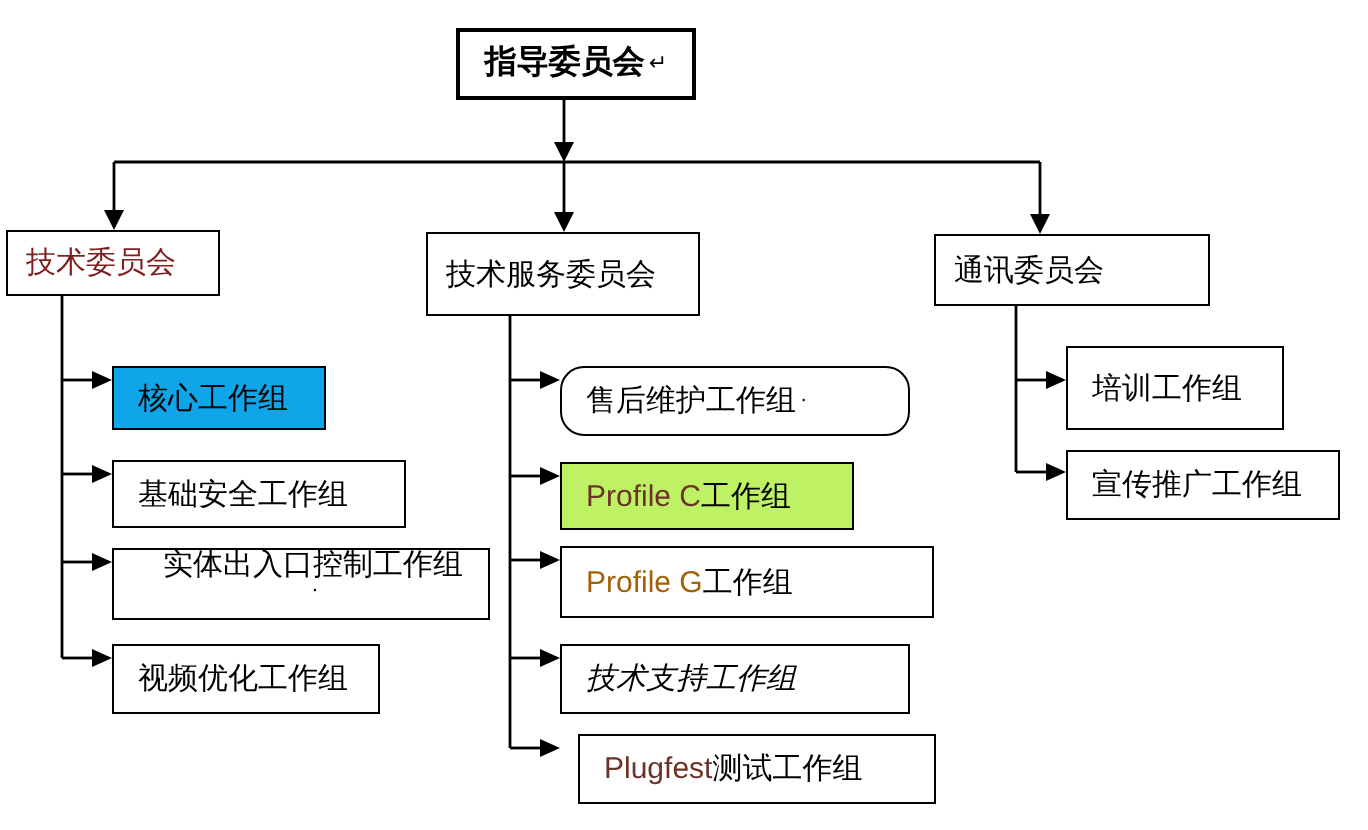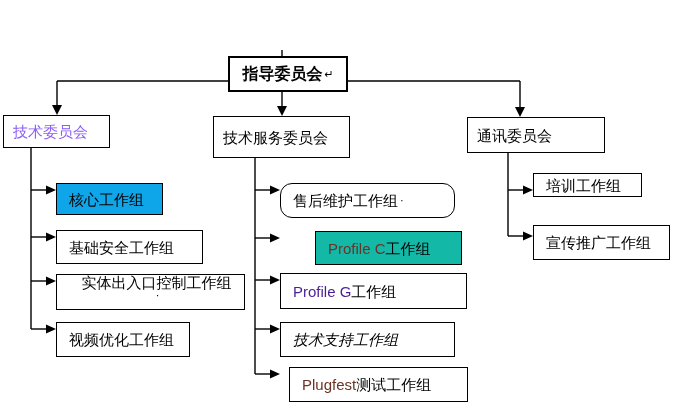--- a/index.html
+++ b/index.html
@@ -21,21 +21,20 @@
     color:#000000;
     font-size:15px;
     line-height:1;
     white-space:nowrap;
   }
   .box.root{
     border-width:2px;
     justify-content:center;
     font-weight:bold;
     font-size:16px;
-    margin-top:42px;
   }
   .box.committee{padding-left:9px;}
   .box.group{padding-left:12px;}
   .mark{
     font-size:11px;
     color:#000000;
     margin-left:2px;
     align-self:center;
     font-weight:normal;
   }
@@ -95,21 +94,21 @@
       <polygon points="523,185.5 523,194.5 533,190"></polygon>
       <polygon points="523,231.5 523,240.5 533,236"></polygon>
     </g>
   </svg>
 
   <div class="box root" style="left: 228px; top: 14px; width: 120px; height: 36px; border-color: rgb(0, 0, 0); background: rgb(255, 255, 255); color: rgb(0, 0, 0);">
     <span>指导委员会</span>
       <span class="mark">↵</span>
   </div>
 
-  <div class="box committee" style="left: 3px; top: 115px; width: 107px; height: 33px; border-color: rgb(0, 0, 0); background: rgb(255, 255, 255); color: #8b5cf6;">
+  <div class="box committee" style="left: 3px; top: 115px; width: 107px; height: 33px; border-color: rgb(0, 0, 0); background: rgb(255, 255, 255); color: #7f1d1d;">
     <span>技术委员会</span>
   </div>
   <div class="box committee" style="left: 213px; top: 116px; width: 137px; height: 42px; border-color: rgb(0, 0, 0); background: rgb(255, 255, 255); color: rgb(0, 0, 0); text-align: center;">
     <span>技术服务委员会</span>
   </div>
   <div class="box committee" style="left: 467px; top: 117px; width: 138px; height: 36px; border-color: rgb(0, 0, 0); background: rgb(255, 255, 255); color: rgb(0, 0, 0);">
     <span>通讯委员会</span>
   </div>
 
   <div class="box group" style="left: 56px; top: 183px; width: 107px; height: 32px; border-color: rgb(0, 0, 0); background: #0ea5e9; color: rgb(0, 0, 0);">
@@ -123,36 +122,36 @@
       <span class="mark">·</span>
   </div>
   <div class="box group" style="left: 56px; top: 322px; width: 134px; height: 35px; border-color: rgb(0, 0, 0); background: rgb(255, 255, 255); color: rgb(0, 0, 0);">
     <span>视频优化工作组</span>
   </div>
 
   <div class="box group" style="left: 280px; top: 183px; width: 175px; height: 35px; border-color: rgb(0, 0, 0); background: rgb(255, 255, 255); color: rgb(0, 0, 0); border-radius: 12px;">
     <span>售后维护工作组</span>
       <span class="mark">·</span>
   </div>
-  <div class="box group" style="left: 280px; top: 231px; width: 147px; height: 34px; border-color: rgb(0, 0, 0); background: #14b8a6; color: rgb(0, 0, 0); margin-left: 35px;">
+  <div class="box group" style="left: 280px; top: 231px; width: 147px; height: 34px; border-color: rgb(0, 0, 0); background: #bef264; color: rgb(0, 0, 0);">
     <span class="latin" style="color: rgb(107, 50, 38);">Profile C </span>
       <span>工作组</span>
   </div>
   <div class="box group" style="left: 280px; top: 273px; width: 187px; height: 36px; border-color: rgb(0, 0, 0); background: rgb(255, 255, 255); color: rgb(0, 0, 0);">
-    <span class="latin" style="color: #4c1d95;">Profile G </span>
+    <span class="latin" style="color: #a16207;">Profile G </span>
       <span>工作组</span>
   </div>
   <div class="box group" style="left: 280px; top: 322px; width: 175px; height: 35px; border-color: rgb(0, 0, 0); background: rgb(255, 255, 255); color: rgb(0, 0, 0); font-style: italic;">
     <span>技术支持工作组</span>
   </div>
   <div class="box group" style="left: 278px; top: 367px; width: 179px; height: 35px; border-color: rgb(0, 0, 0); background: rgb(255, 255, 255); color: rgb(0, 0, 0); margin-left: 11px;">
     <span class="latin" style="color: rgb(107, 50, 38);">Plugfest </span>
       <span>测试工作组</span>
   </div>
 
-  <div class="box group" style="left: 533px; top: 173px; width: 109px; height: 24px; border-color: rgb(0, 0, 0); background: rgb(255, 255, 255); color: rgb(0, 0, 0);">
+  <div class="box group" style="left: 533px; top: 173px; width: 109px; height: 42px; border-color: rgb(0, 0, 0); background: rgb(255, 255, 255); color: rgb(0, 0, 0);">
     <span>培训工作组</span>
   </div>
   <div class="box group" style="left: 533px; top: 225px; width: 137px; height: 35px; border-color: rgb(0, 0, 0); background: rgb(255, 255, 255); color: rgb(0, 0, 0);">
     <span>宣传推广工作组</span>
   </div>
 
 </div>
 
 </body></html>

